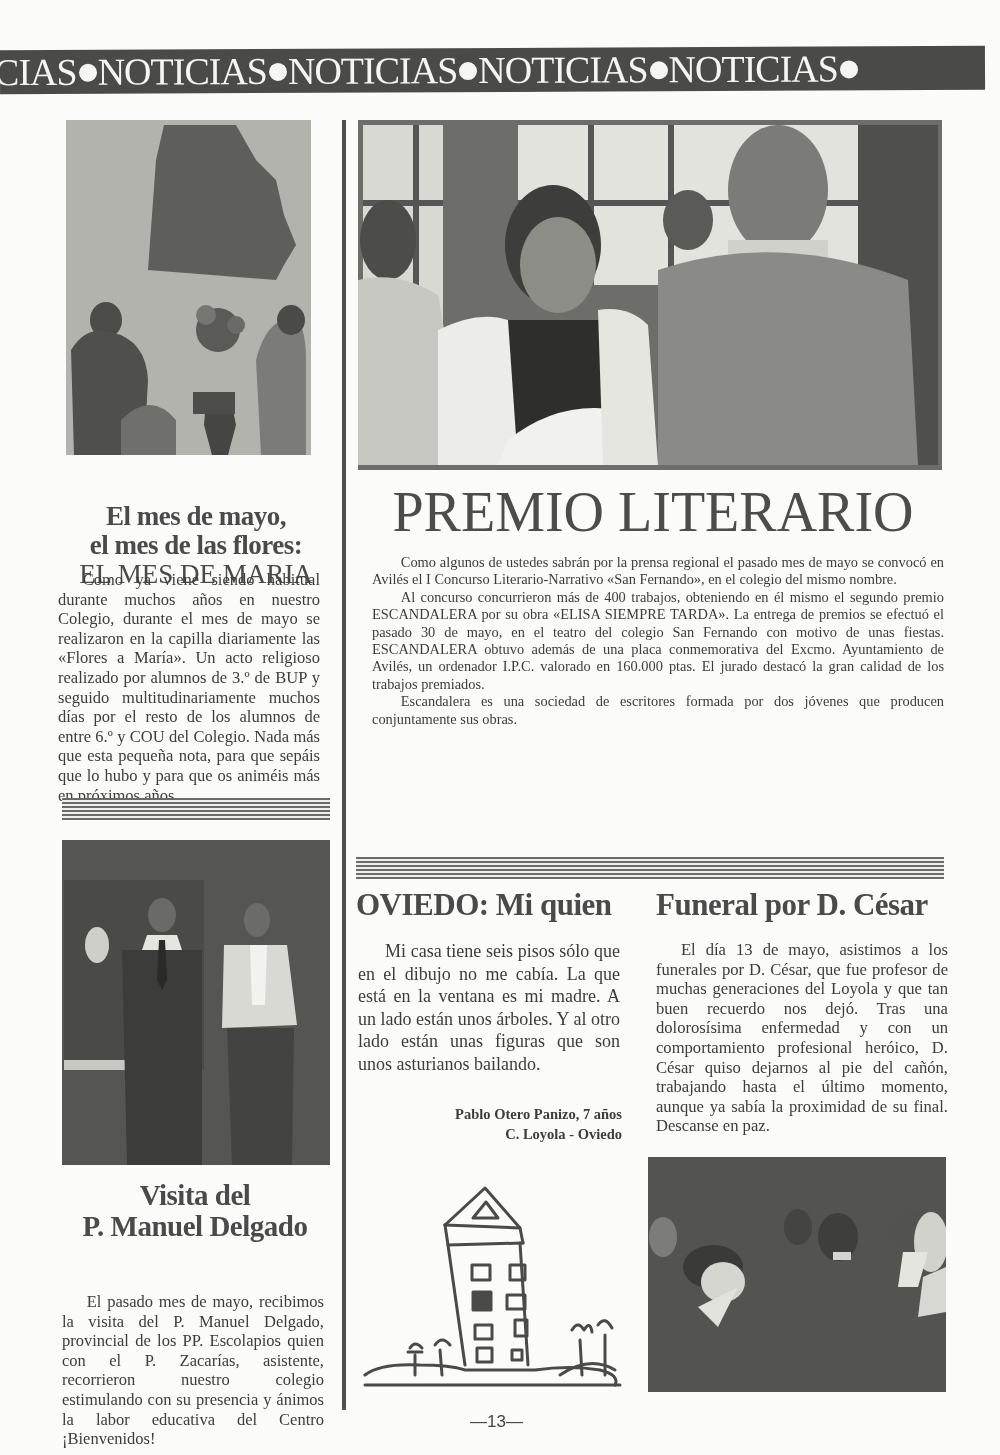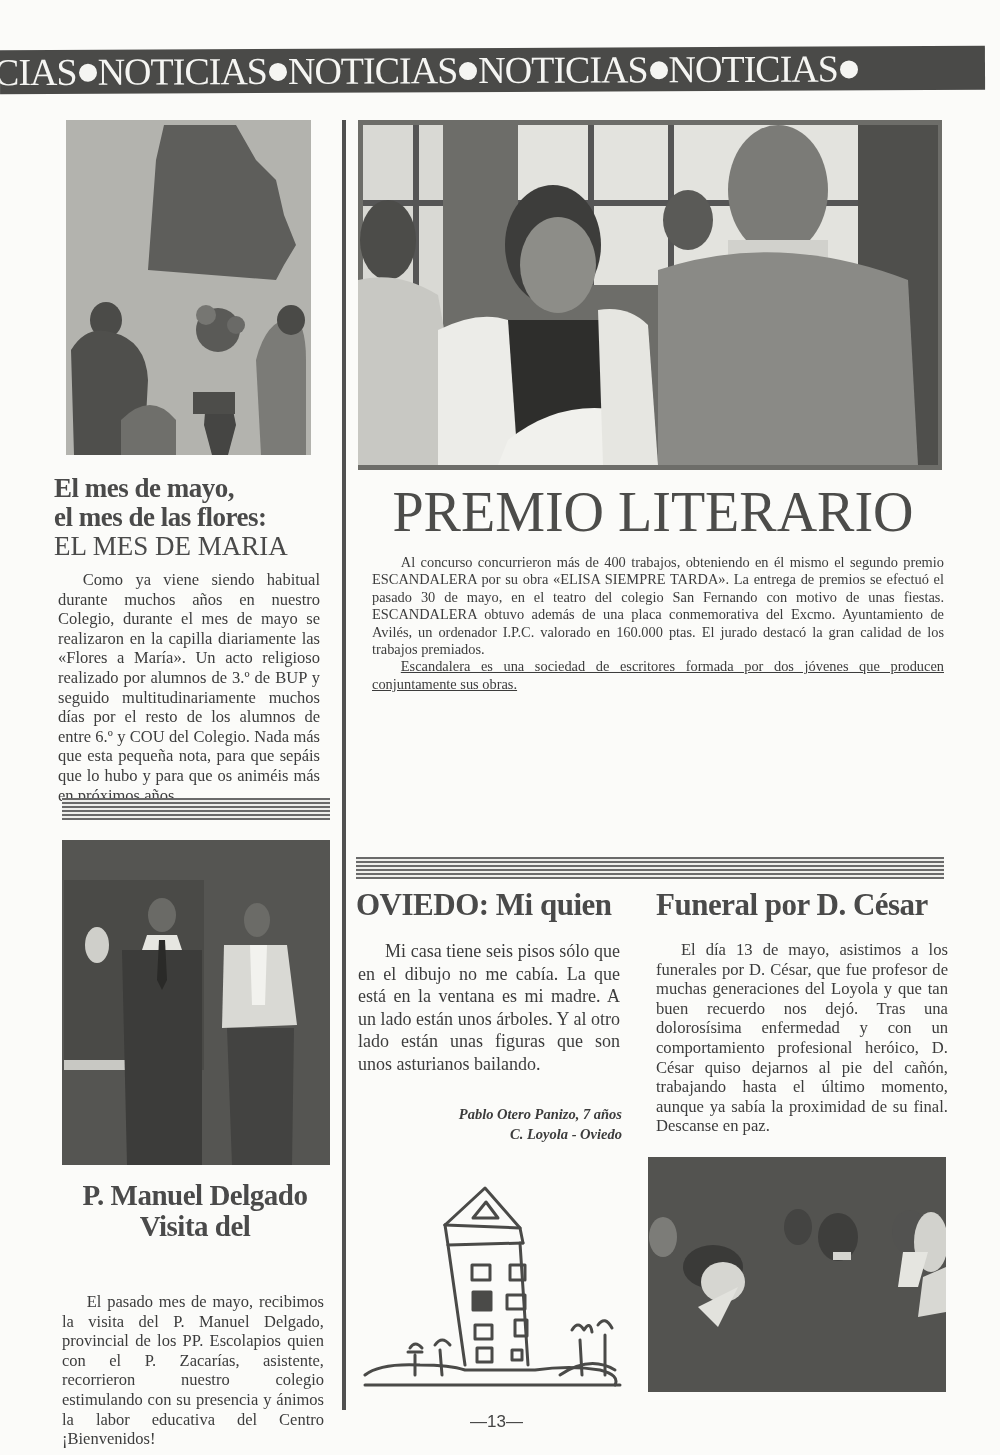--- a/index.html
+++ b/index.html
@@ -41,21 +41,21 @@
   }
   .body-text p { text-indent: 1.5em; }
 
   .hatched {
     position: absolute;
     background: repeating-linear-gradient(to bottom, #6a6a6a 0px, #6a6a6a 2px, #efefec 2px, #efefec 4px);
   }
 
   .byline {
     position: absolute; text-align: right; font-family: "Liberation Serif", serif;
-    font-weight: bold; font-size: 14.5px; line-height: 20px; color: #3c3c3c; font-style: italic;
+    font-weight: bold; font-size: 14.5px; line-height: 20px; color: #3c3c3c;
   }
 
   .page-num {
     position: absolute; left: 470px; top: 1412px;
     font-family: "Liberation Sans", sans-serif; font-size: 17px; color: #444;
   }
 </style>
 </head>
 <body>
 
@@ -78,21 +78,21 @@
     <rect x="127" y="272" width="42" height="22" fill="#4d4d4a"></rect>
     <circle cx="152" cy="210" r="22" fill="#5a5a57"></circle>
     <circle cx="140" cy="195" r="10" fill="#767672"></circle>
     <circle cx="170" cy="205" r="9" fill="#6a6a67"></circle>
     <path d="M190 240 Q200 200 225 198 Q240 200 240 240 L240 335 L195 335 Z" fill="#7b7b77"></path>
     <ellipse cx="225" cy="200" rx="14" ry="15" fill="#4a4a47"></ellipse>
     <path d="M55 300 Q85 270 110 300 L110 335 L55 335 Z" fill="#6f6f6b"></path>
   </svg>
 </div>
 
-<div class="headline" style="left:54px; top:474px; width:284px; font-size:27px; text-align:left;">
+<div class="headline" style="left:54px; top:502px; width:284px; font-size:27px; text-align:center;">
   <div>El mes de mayo,</div>
   <div>el mes de las flores:</div>
   <div style="font-weight:normal; letter-spacing:0;">EL MES DE MARIA</div>
 </div>
 
 <div class="body-text" style="left:58px; top:570px; width:262px; font-size:16.5px; line-height:19.6px;">
   <p>Como ya viene siendo habitual durante muchos años en nuestro Colegio, durante el mes de mayo se realizaron en la capilla diariamente las «Flores a María». Un acto religioso realizado por alumnos de 3.º de BUP y seguido multitudinariamente muchos días por el resto de los alumnos de entre 6.º y COU del Colegio. Nada más que esta pequeña nota, para que sepáis que lo hubo y para que os animéis más en próximos años.</p>
 </div>
 
 <div class="hatched" style="left:62px; top:798px; width:268px; height:22px;"></div>
@@ -109,22 +109,22 @@
     <path d="M60 110 L140 110 L140 325 L65 325 Z" fill="#3c3c3a"></path>
     <path d="M97 100 L103 100 L105 140 L100 150 L95 140 Z" fill="#2a2a28"></path>
     <ellipse cx="195" cy="80" rx="13" ry="17" fill="#6b6b67"></ellipse>
     <path d="M162 105 L225 105 L235 185 L160 188 Z" fill="#d9d9d4"></path>
     <path d="M188 105 L205 105 L203 165 L190 165 Z" fill="#f2f2ee"></path>
     <path d="M165 188 L232 188 L230 325 L170 325 Z" fill="#434341"></path>
   </svg>
 </div>
 
 <div class="headline" style="left:50px; top:1180px; width:290px; font-size:29px; text-align:center;">
+  <div>Visita del</div>
   <div>P. Manuel Delgado</div>
-  <div>Visita del</div>
 </div>
 
 <div class="body-text" style="left:62px; top:1292px; width:262px; font-size:16.5px; line-height:19.6px;">
   <p>El pasado mes de mayo, recibimos la visita del P. Manuel Delgado, provincial de los PP. Escolapios quien con el P. Zacarías, asistente, recorrieron nuestro colegio estimulando con su presencia y ánimos la labor educativa del Centro ¡Bienvenidos!</p>
 </div>
 
 <div class="photo" style="left:358px; top:120px; width:584px; height:350px;">
   <svg viewBox="0 0 584 350" preserveAspectRatio="none">
     <rect width="584" height="350" fill="#6d6d69"></rect>
     <rect x="5" y="5" width="80" height="250" fill="#d9d9d4"></rect>
@@ -148,22 +148,23 @@
     <path d="M300 150 Q420 110 550 160 L560 345 L300 345 Z" fill="#8a8a86"></path>
     <ellipse cx="330" cy="100" rx="25" ry="30" fill="#5a5a57"></ellipse>
   </svg>
 </div>
 
 <div class="headline" style="left:360px; top:480px; width:586px; font-size:56px; text-align:center; font-weight:normal; letter-spacing:0px; color:#4c4c4a; line-height:64px;">
   <span style="font-weight:normal;">PREMIO LITERARIO</span>
 </div>
 
 <div class="body-text" style="left:372px; top:554px; width:572px; font-size:14.4px; line-height:17.4px;">
+  <p style="text-indent:2em;">Como algunos de ustedes sabrán por la prensa regional el pasado mes de mayo se convocó en Avilés el I Concurso Literario-Narrativo «San Fernando», en el colegio del mismo nombre.</p>
   <p style="text-indent:2em;">Al concurso concurrieron más de 400 trabajos, obteniendo en él mismo el segundo premio ESCANDALERA por su obra «ELISA SIEMPRE TARDA». La entrega de premios se efectuó el pasado 30 de mayo, en el teatro del colegio San Fernando con motivo de unas fiestas. ESCANDALERA obtuvo además de una placa conmemorativa del Excmo. Ayuntamiento de Avilés, un ordenador I.P.C. valorado en 160.000 ptas. El jurado destacó la gran calidad de los trabajos premiados.</p>
-  <p style="text-indent:2em;text-decoration:underline;">Escandalera es una sociedad de escritores formada por dos jóvenes que producen conjuntamente sus obras.</p>
+  <p style="text-indent:2em;">Escandalera es una sociedad de escritores formada por dos jóvenes que producen conjuntamente sus obras.</p>
 </div>
 
 <div class="hatched" style="left:356px; top:857px; width:588px; height:22px;"></div>
 
 <div class="headline" style="left:356px; top:888px; width:270px; font-size:31px; white-space:nowrap;">
   <span>OVIEDO: Mi quien</span>
 </div>
 
 <div class="body-text" style="left:358px; top:940px; width:262px; font-size:18px; line-height:22.5px;">
   <p>Mi casa tiene seis pisos sólo que en el dibujo no me cabía. La que está en la ventana es mi madre. A un lado están unos árboles. Y al otro lado están unas figuras que son unos asturianos bailando.</p>

